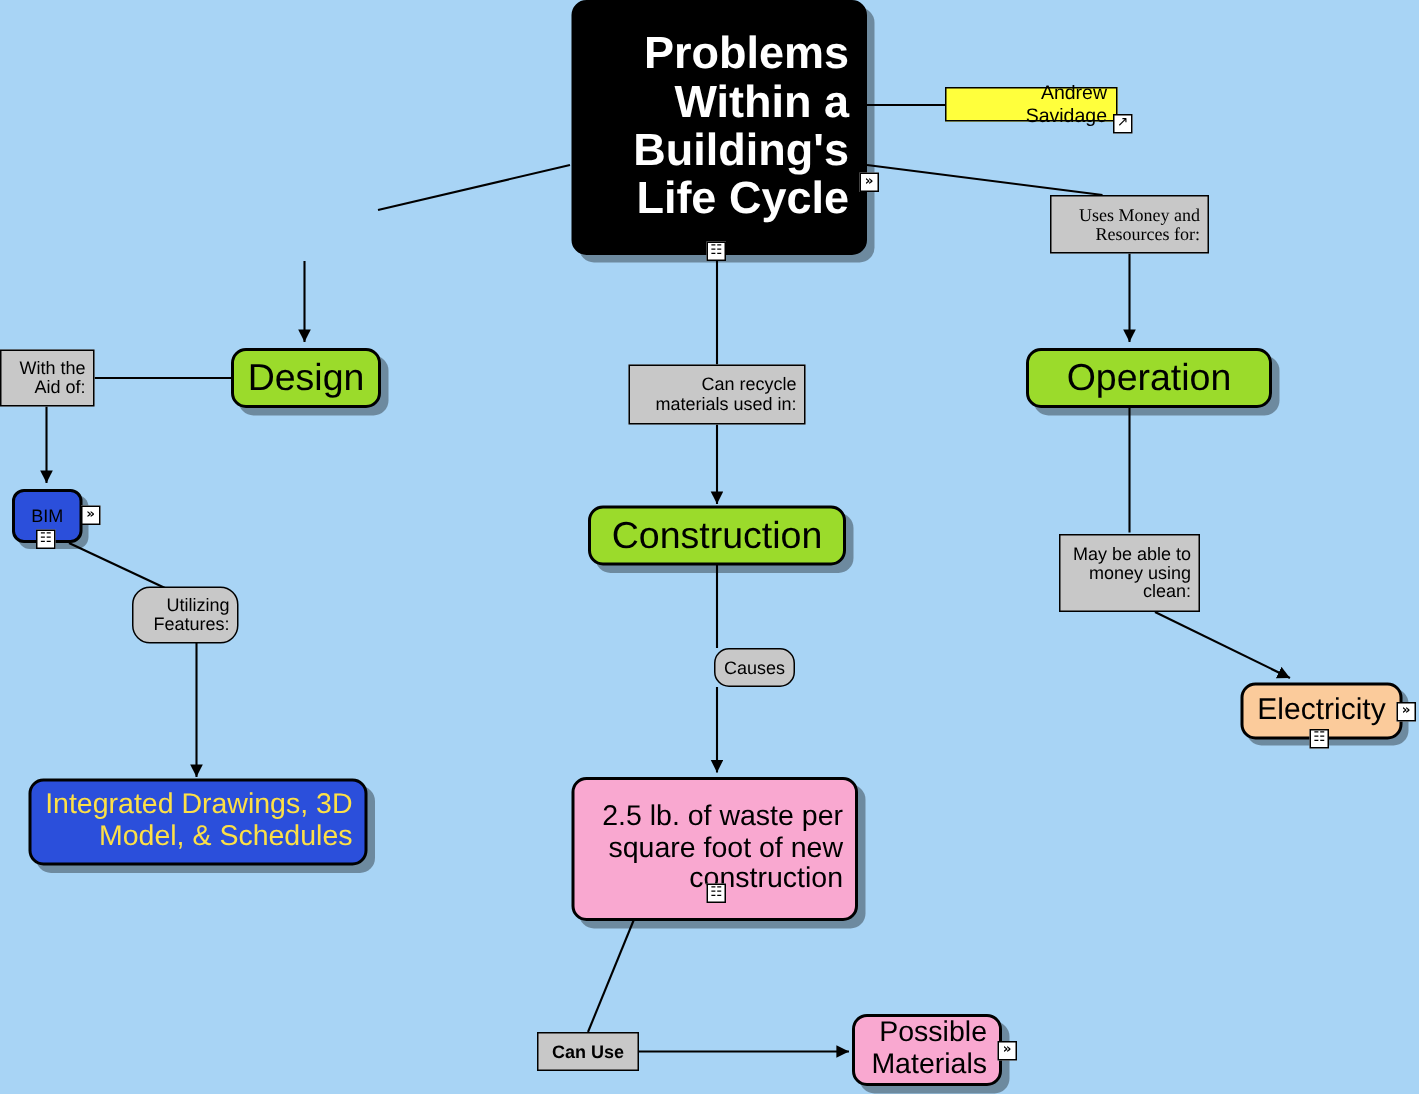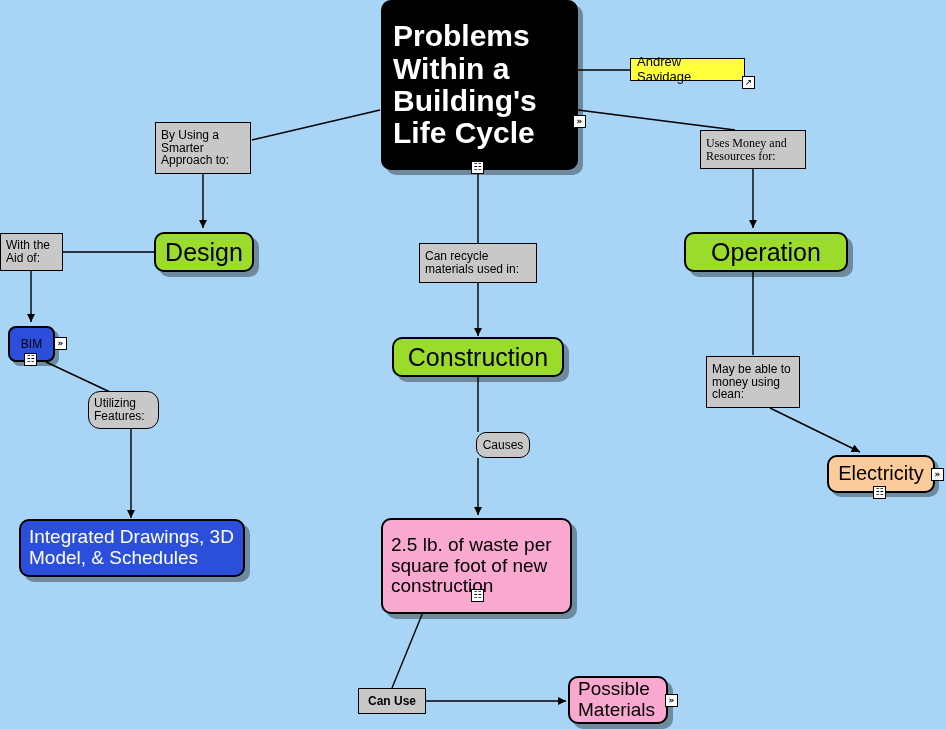--- a/index.html
+++ b/index.html
@@ -25,21 +25,21 @@
     width: 946px;
     height: 729px;
     pointer-events: none;
   }
   .node {
     position: absolute;
     box-sizing: border-box;
     display: flex;
     align-items: center;
     justify-content: center;
-    text-align: left;
+    text-align: right;
     line-height: 1.08;
   }
   
   .n-title {
     background: #000000;
     color: #ffffff;
     border: 2px solid #000000;
     border-radius: 10px;
     font-weight: bold;
     font-size: 30px;
@@ -52,21 +52,21 @@
     color: #000000;
     border: 2px solid #000000;
     border-radius: 10px;
     font-size: 25px;
     box-shadow: 5px 5px 0 rgba(0,0,0,0.35);
     padding: 2px 10px;
   }
   
   .n-blue {
     background: #2b4fdb;
-    color: #ffffff;
+    color: #fde047;
     border: 2px solid #000000;
     border-radius: 10px;
     font-size: 19px;
     box-shadow: 5px 5px 0 rgba(0,0,0,0.35);
     padding: 2px 8px;
   }
   .n-blue-small {
     background: #2b4fdb;
     color: #000000;
     border: 2px solid #000000;
@@ -187,23 +187,20 @@
     <span>Problems Within a Building's Life Cycle</span>
   </div>
   <div class="badge chev" style="left:573px; top:115px;">»</div>
   <div class="badge" style="left:471px; top:161px;">☷</div>
 
   <div class="node n-yellow" style="left:630px; top:58px; width:115px; height:23px;">
     <span>Andrew Savidage</span>
   </div>
   <div class="badge arrow" style="left:742px; top:76px;">↗</div>
 
-  <div class="node n-grey" style="left:155px; top:122px; width:96px; height:52px;">
-    <span>By Using a Smarter Approach to:</span>
-  </div>
 
   <div class="node n-grey" style="left:419px; top:243px; width:118px; height:40px;">
     <span>Can recycle materials used in:</span>
   </div>
 
   <div class="node n-grey" style="left:700px; top:130px; width:106px; height:39px;font-family:Liberation Serif, serif;">
     <span>Uses Money and Resources for:</span>
   </div>
 
   <div class="node n-grey" style="left:0px; top:233px; width:63px; height:38px;">

